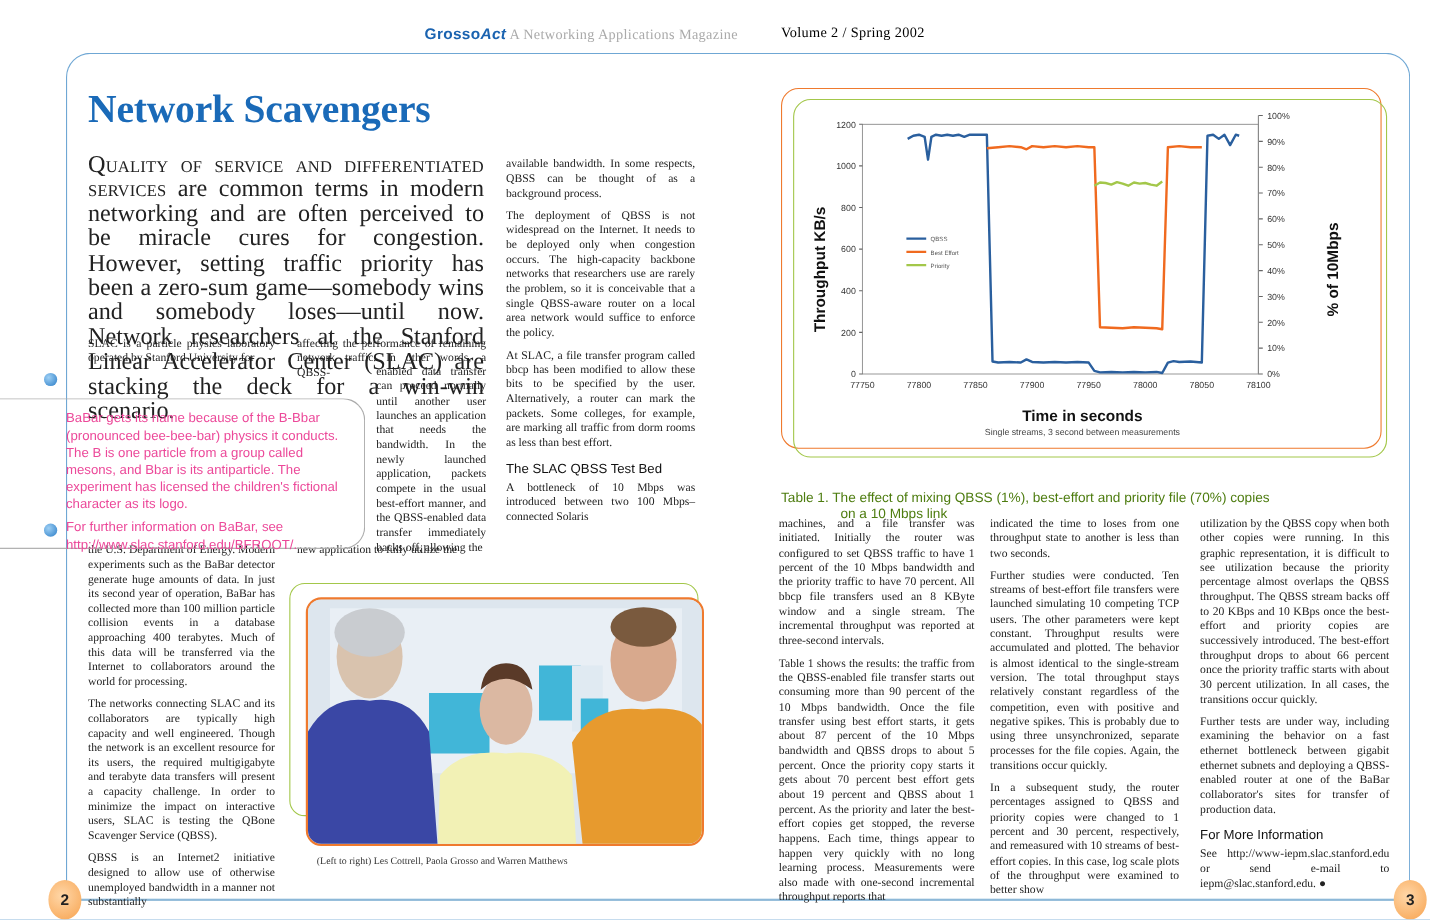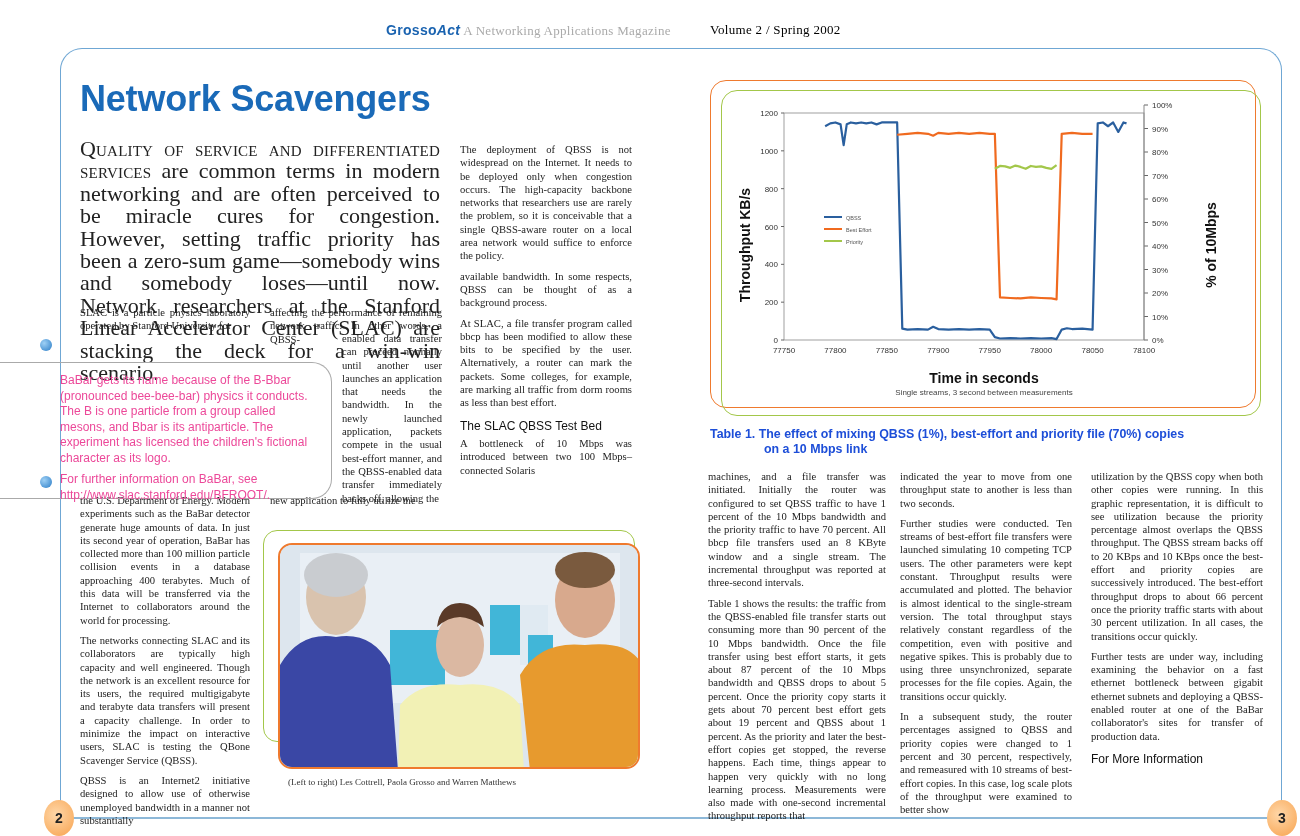--- a/index.html
+++ b/index.html
@@ -5,36 +5,36 @@
 *{box-sizing:border-box;margin:0;padding:0}
 body{width:1300px;height:836px;position:relative;background:#fff;overflow:hidden;font-family:"Liberation Serif","DejaVu Serif",serif;color:#222}
 .abs{position:absolute}
 .hdr{top:22px;left:386px;font-size:13px;color:#aaa;letter-spacing:.3px;white-space:nowrap}
 .hdr .brand{font-family:"Liberation Sans",sans-serif;font-weight:bold;color:#1a63b0;font-size:14px}
 .hdr .brand i{}
 .hdr .vol{position:absolute;left:324px;top:0;color:#000000}
 .frame{left:60px;top:48px;width:1222px;height:770px;border:1.5px solid #6fa7d4;border-radius:22px;border-bottom:none;border-bottom-left-radius:0;border-bottom-right-radius:0}
 .footline{left:70px;top:817px;width:1200px;height:2px;background:#8db8d8}
 .pagenum{width:30px;height:36px;border-radius:50%;background:radial-gradient(circle at 40% 40%,#ffd7a8,#f7a24e);font-family:"Liberation Sans",sans-serif;font-weight:bold;font-size:14px;display:flex;align-items:center;justify-content:center;color:#222;top:800px}
-h1.title{left:80px;top:78px;font-family:Liberation Sans, sans-serif;font-weight:bold;color:#1a6ab8;font-size:36px;letter-spacing:-.2px}
+h1.title{left:80px;top:78px;font-family:Liberation Serif, serif;font-weight:bold;color:#1a6ab8;font-size:36px;letter-spacing:-.2px}
 .lead{left:80px;top:138px;width:360px;font-size:22px;line-height:22.4px;text-align:justify}
 .lead .sc{font-variant:small-caps;letter-spacing:.2px}
 .col{font-size:10.6px;line-height:13.3px;text-align:justify;color:#222}
 .col p{margin-bottom:7px}
 .col h3{font-family:"Liberation Sans",sans-serif;font-size:12px;font-weight:normal;color:#111;margin:10px 0 4px}
 .sidebar{left:0;top:362px;width:332px;height:137px;border:1.5px solid #aaa;border-left:none;border-radius:0 20px 20px 0;padding:10px 22px 0 60px;font-family:"Liberation Sans",sans-serif;font-size:12px;line-height:15.5px;color:#ec4899}
 .sidebar p{margin-bottom:6px}
 .dot{width:12px;height:12px;border-radius:50%;background:radial-gradient(circle at 35% 35%,#9ed0f5,#2a7cc6);left:40px}
 .photo{left:278px;top:543px;width:362px;height:226px;border:2px solid #ef7a2e;border-radius:14px;overflow:hidden;background:#dfe8ef}
 .photo-green{left:263px;top:530px;width:372px;height:212px;border:1.5px solid #a3c74a;border-radius:14px}
 .caption{left:288px;top:777px;font-size:9px;color:#333}
 .chart-orange{left:710px;top:80px;width:546px;height:328px;border:1.5px solid #ef7a2e;border-radius:16px}
 .chart-green{left:721px;top:90px;width:540px;height:326px;border:1.5px solid #a3c74a;border-radius:16px}
 .chart{left:734px;top:95px;width:490px;height:310px}
-.tcap{left:710px;top:427px;font-family:"Liberation Sans",sans-serif;font-weight:bold;color:#1d4ed8;font-size:12.4px;line-height:15px}
+.tcap{left:710px;top:445px;font-family:"Liberation Sans",sans-serif;font-weight:normal;color:#4d7c0f;font-size:12.4px;line-height:15px}
 .tcap .l2{padding-left:54px;display:block}
 </style>
 </head>
 <body>
 
 <div class="abs hdr">
   <span class="brand"><span>Grosso</span><i>Act</i></span><span> A Networking Applications Magazine</span>
   <span class="vol">Volume 2 / Spring 2002</span>
 </div>
 
@@ -64,22 +64,22 @@
   </div>
 
 <div class="abs sidebar">
   <p>BaBar gets its name because of the B-Bbar (pronounced bee-bee-bar) physics it conducts. The B is one particle from a group called mesons, and Bbar is its antiparticle. The experiment has licensed the children's fictional character as its logo.</p>
   <p>For further information on BaBar, see http://www.slac.stanford.edu/BFROOT/.</p>
 </div>
 <div class="abs dot" style="top:339px"></div>
 <div class="abs dot" style="top:476px"></div>
 
 <div class="abs col" style="left:460px;top:143px;width:172px">
+  <p>available bandwidth. In some respects, QBSS can be thought of as a background process.</p>
   <p>The deployment of QBSS is not widespread on the Internet. It needs to be deployed only when congestion occurs. The high-capacity backbone networks that researchers use are rarely the problem, so it is conceivable that a single QBSS-aware router on a local area network would suffice to enforce the policy.</p>
-  <p>available bandwidth. In some respects, QBSS can be thought of as a background process.</p>
   <p>At SLAC, a file transfer program called bbcp has been modified to allow these bits to be specified by the user. Alternatively, a router can mark the packets. Some colleges, for example, are marking all traffic from dorm rooms as less than best effort.</p>
   <h3>The SLAC QBSS Test Bed</h3>
   <p>A bottleneck of 10 Mbps was introduced between two 100 Mbps–connected Solaris</p>
 </div>
 
 <div class="abs photo-green"></div>
 <div class="abs photo">
   <svg width="362" height="226" viewBox="0 0 362 226">
     <rect width="362" height="226" fill="#dde6ee"></rect>
     <rect x="20" y="8" width="320" height="150" fill="#e9eff5"></rect>
@@ -177,21 +177,22 @@
 <div class="abs tcap">
   <span>Table 1. The effect of mixing QBSS (1%), best-effort and priority file (70%) copies</span>
   <span class="l2">on a 10 Mbps link</span>
 </div>
 
 <div class="abs col" style="left:708px;top:470px;width:178px">
   <p>machines, and a file transfer was initiated. Initially the router was configured to set QBSS traffic to have 1 percent of the 10 Mbps bandwidth and the priority traffic to have 70 percent. All bbcp file transfers used an 8 KByte window and a single stream. The incremental throughput was reported at three-second intervals.</p>
   <p>Table 1 shows the results: the traffic from the QBSS-enabled file transfer starts out consuming more than 90 percent of the 10 Mbps bandwidth. Once the file transfer using best effort starts, it gets about 87 percent of the 10 Mbps bandwidth and QBSS drops to about 5 percent. Once the priority copy starts it gets about 70 percent best effort gets about 19 percent and QBSS about 1 percent. As the priority and later the best-effort copies get stopped, the reverse happens. Each time, things appear to happen very quickly with no long learning process. Measurements were also made with one-second incremental throughput reports that</p>
 </div>
 <div class="abs col" style="left:900px;top:470px;width:172px">
-  <p>indicated the year to move from one throughput state to another is less than two seconds.</p>
+  <p>indicated the time to loses from one throughput state to another is less than two seconds.</p>
   <p>Further studies were conducted. Ten streams of best-effort file transfers were launched simulating 10 competing TCP users. The other parameters were kept constant. Throughput results were accumulated and plotted. The behavior is almost identical to the single-stream version. The total throughput stays relatively constant regardless of the competition, even with positive and negative spikes. This is probably due to using three unsynchronized, separate processes for the file copies. Again, the transitions occur quickly.</p>
   <p>In a subsequent study, the router percentages assigned to QBSS and priority copies were changed to 1 percent and 30 percent, respectively, and remeasured with 10 streams of best-effort copies. In this case, log scale plots of the throughput were examined to better show</p>
 </div>
 <div class="abs col" style="left:1091px;top:470px;width:172px">
   <p>utilization by the QBSS copy when both other copies were running. In this graphic representation, it is difficult to see utilization because the priority percentage almost overlaps the QBSS throughput. The QBSS stream backs off to 20 KBps and 10 KBps once the best-effort and priority copies are successively introduced. The best-effort throughput drops to about 66 percent once the priority traffic starts with about 30 percent utilization. In all cases, the transitions occur quickly.</p>
   <p>Further tests are under way, including examining the behavior on a fast ethernet bottleneck between gigabit ethernet subnets and deploying a QBSS-enabled router at one of the BaBar collaborator's sites for transfer of production data.</p>
   <h3>For More Information</h3>
+  <p>See http://www-iepm.slac.stanford.edu or send e-mail to iepm@slac.stanford.edu. ●</p>
 </div>
 
 </body></html>

